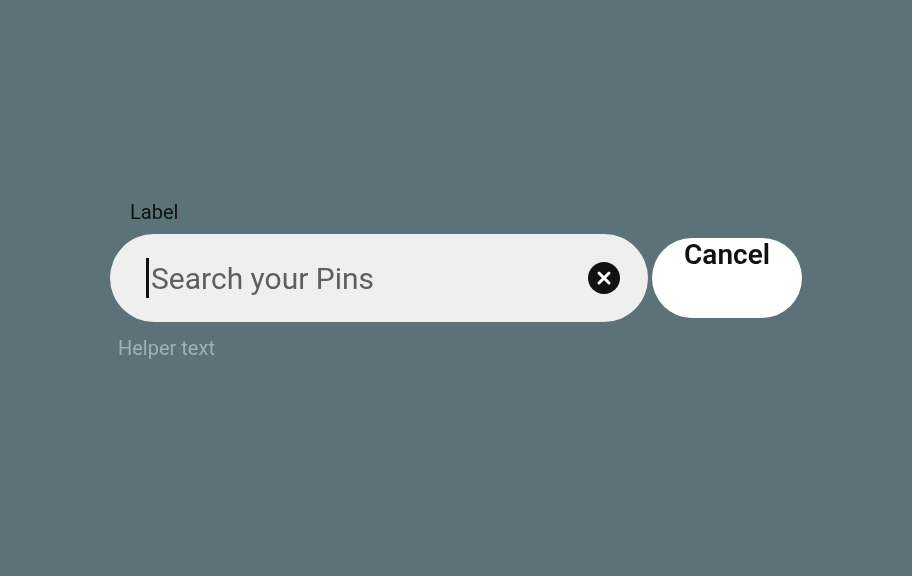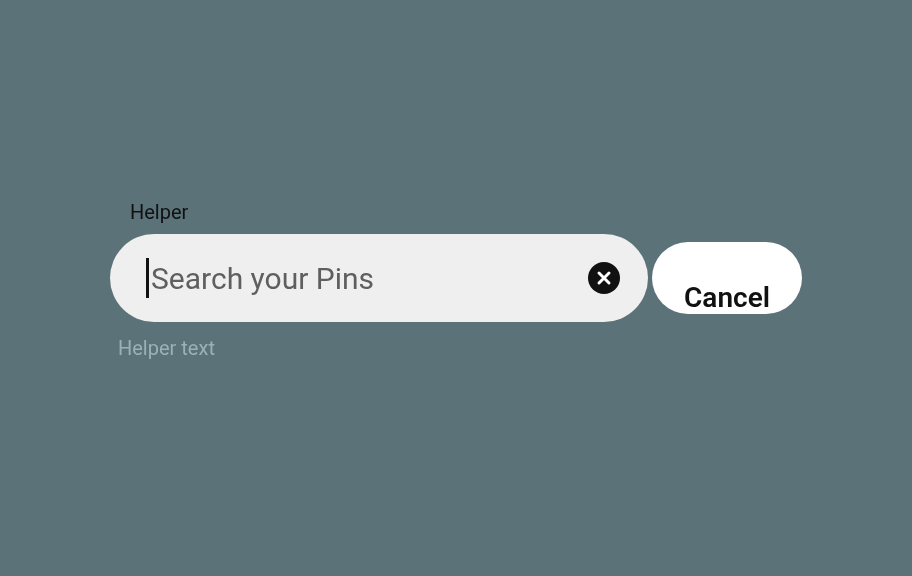--- a/index.html
+++ b/index.html
@@ -68,45 +68,45 @@
       cursor: pointer;
       margin-right: 4px;
     }
     .clear-btn svg {
       width: 16px;
       height: 16px;
     }
     .cancel-btn {
       background: #ffffff;
       border-radius: 999px;
-      height: 72px;
+      height: 80px;
       padding: 0 32px;
       display: flex;
-      align-items: flex-end;
+      align-items: flex-start;
       justify-content: center;
       cursor: pointer;
     }
     .cancel-btn-text {
       font-size: 28px;
       font-weight: 600;
       color: #111111;
     }
     .helper-text {
       font-size: 20px;
       color: #9db1b4;
       margin-left: 8px;
       margin-top: 14px;
       font-weight: 400;
     }
   </style>
 </head>
 <body>
 
 <div class="container">
-  <div class="label-text">Helper</div>
+  <div class="label-text">Label</div>
   <div class="search-row">
     <div class="search-field">
       <div class="caret"></div>
       <div class="placeholder-text">Search your Pins</div>
       <div class="clear-btn">
         <svg viewBox="0 0 16 16">
           <path d="M3 3 L13 13 M13 3 L3 13" stroke="#ffffff" stroke-width="3" stroke-linecap="round" fill="none"></path>
         </svg>
       </div>
     </div>

